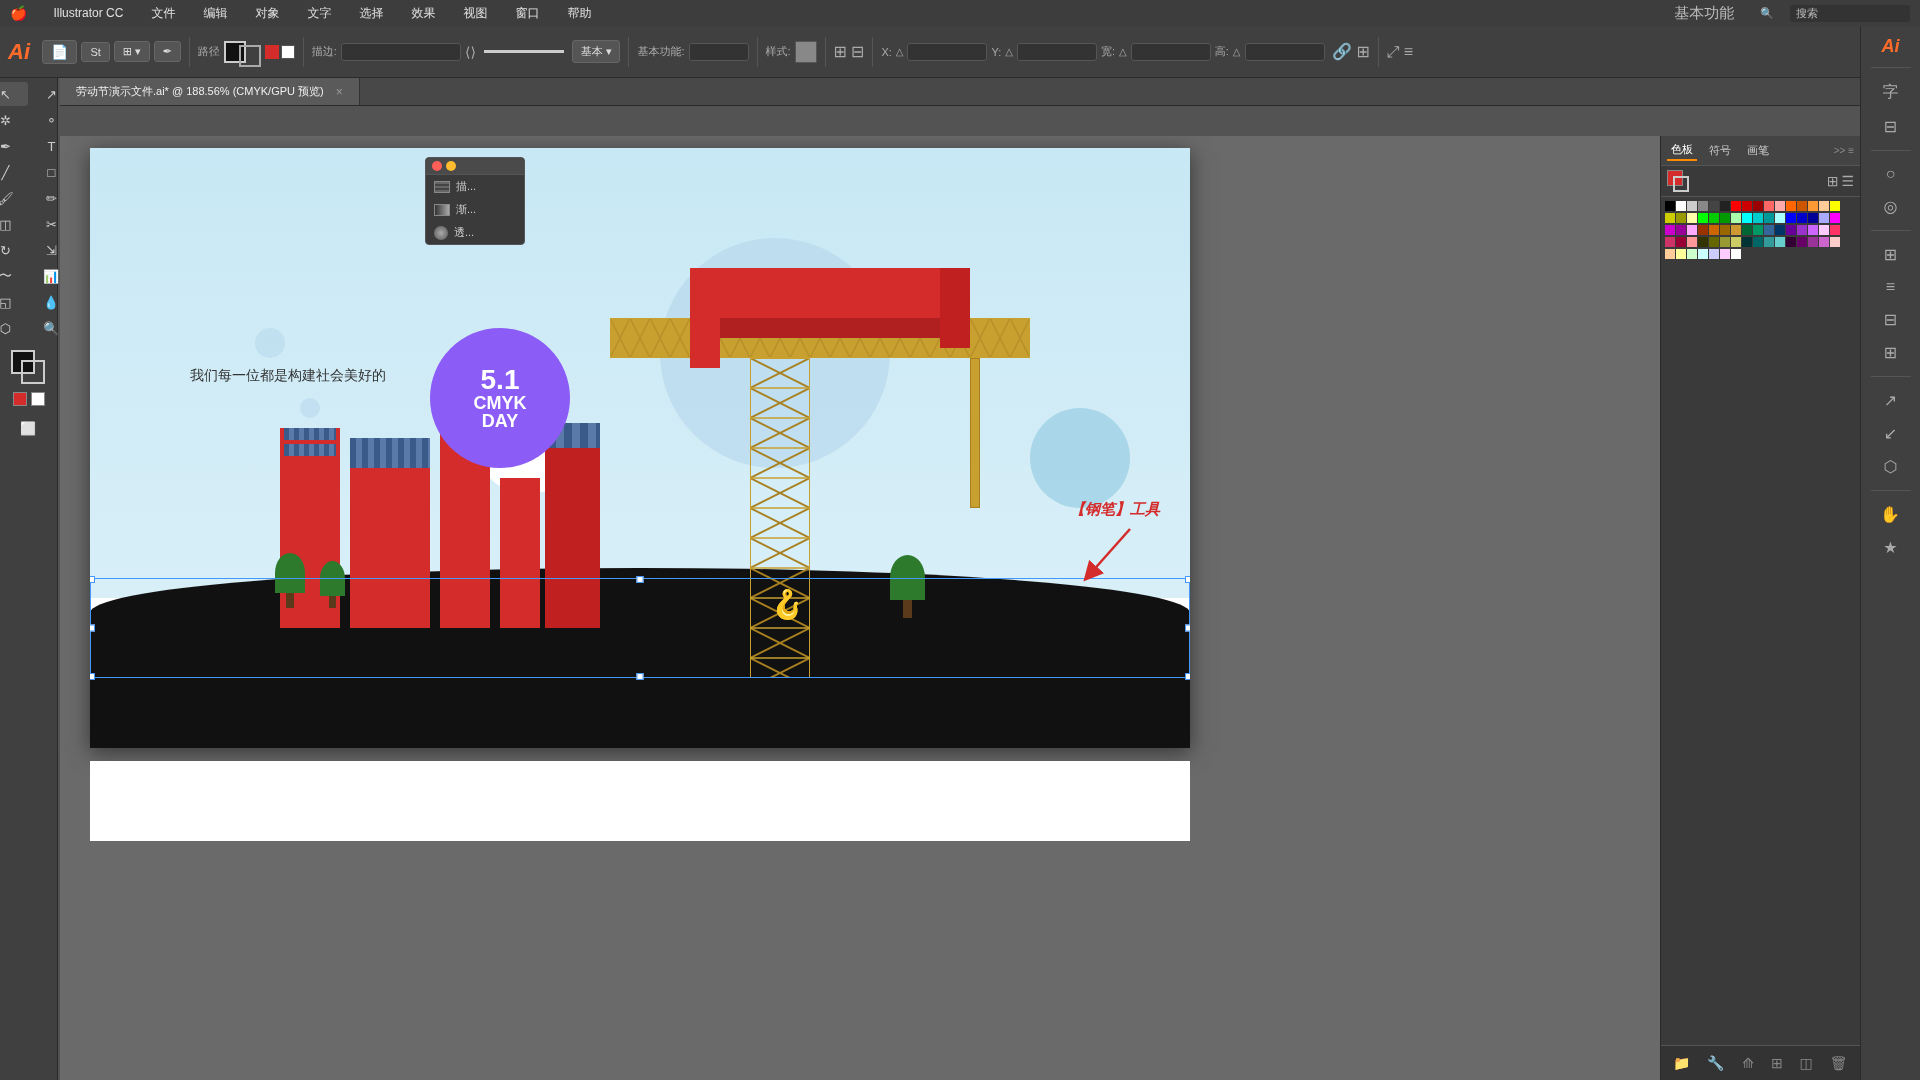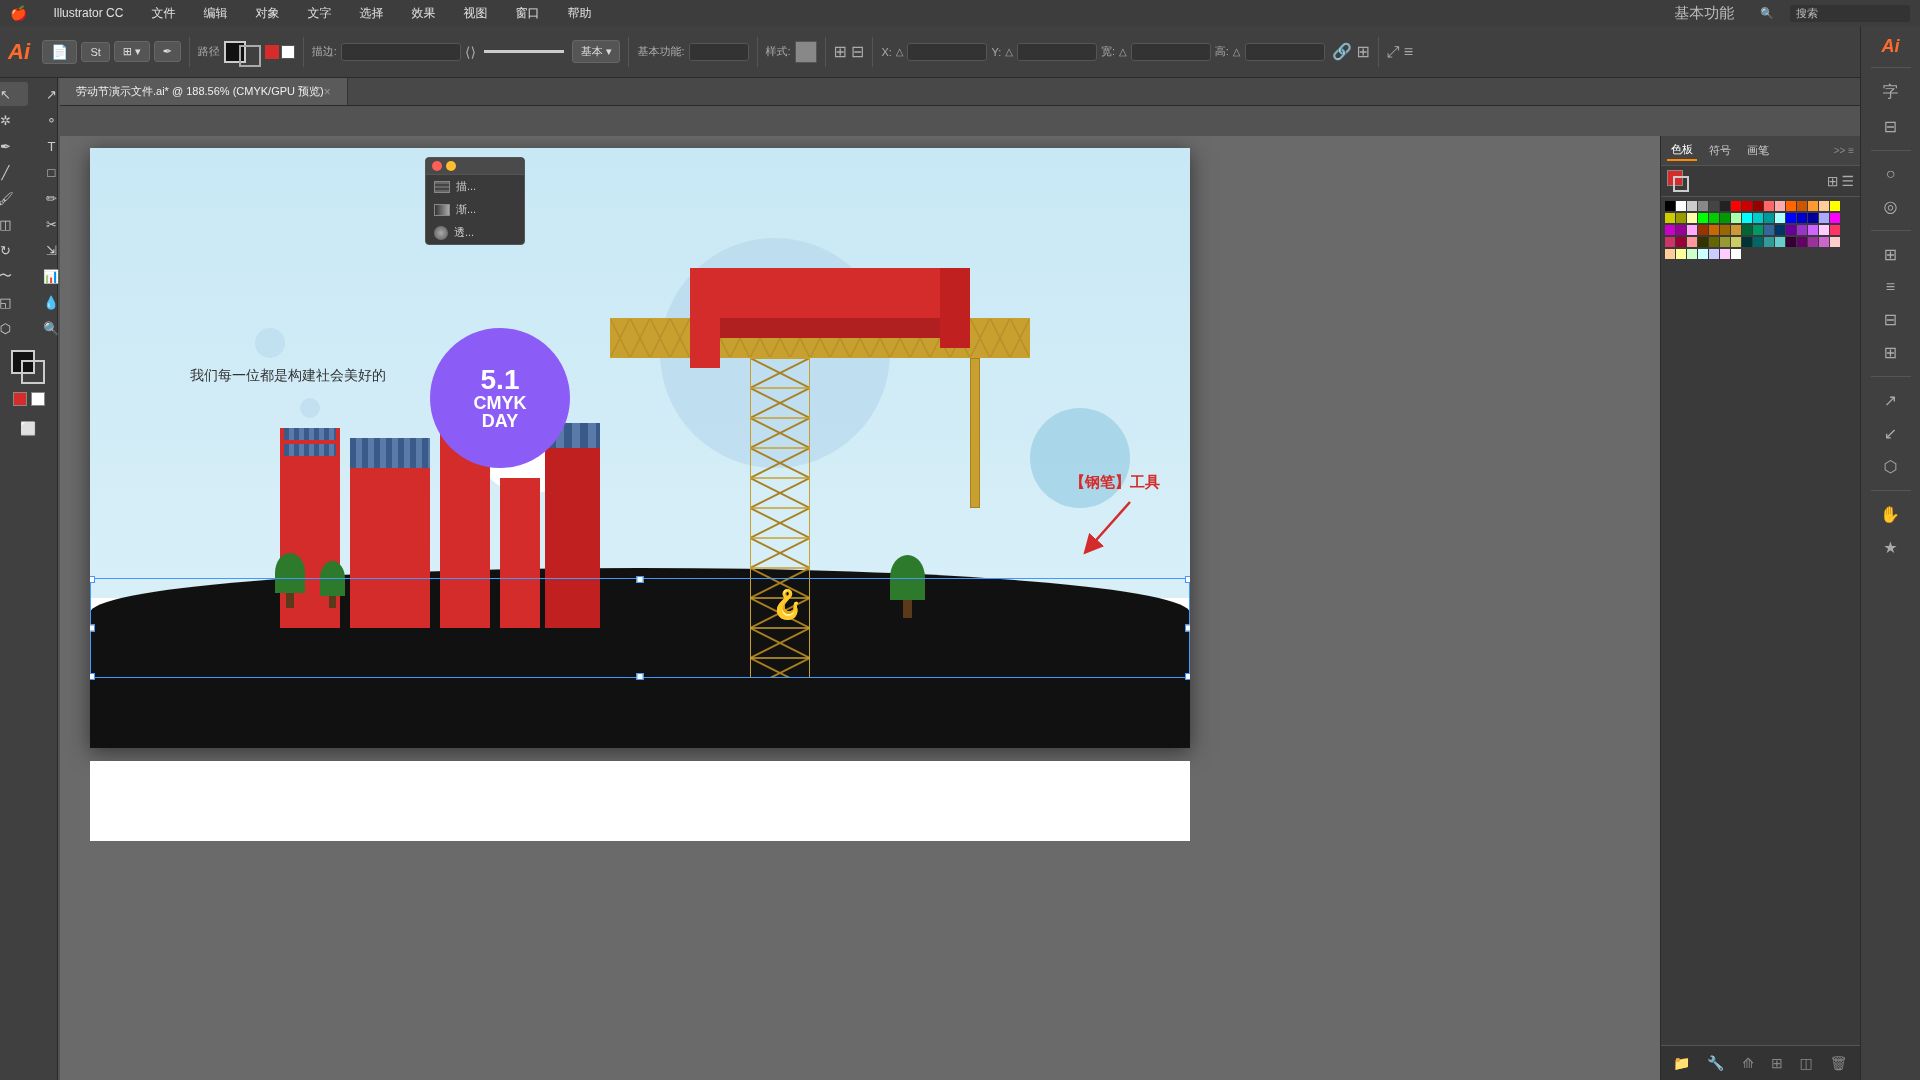--- a/index.html
+++ b/index.html
@@ -295,21 +295,21 @@
 
   <div style="font-size:16px; color:#aaa; cursor:pointer; margin-left:4px;">🔗</div>
   <div style="font-size:16px; color:#aaa; cursor:pointer;">⊞</div>
 
   <div class="toolbar-separator"></div>
   <div style="font-size:16px; color:#aaa; cursor:pointer;">⤢</div>
   <div style="font-size:16px; color:#aaa; cursor:pointer;">≡</div>
 </div>
 
 <div style="position:absolute; top:78px; left:60px; right:60px; height:28px; background:#484848; display:flex; align-items:stretch; z-index:99; border-bottom:1px solid #2a2a2a;">
-  <div style="padding:4px 16px; font-size:11px; color:#eee; background:#5a5a5a; border-right:1px solid #333; display:flex; align-items:center; gap:0;">
+  <div style="padding:4px 16px; font-size:11px; color:#eee; background:#5a5a5a; border-right:1px solid #333; display:flex; align-items:center; gap:12px;">
     <span>劳动节演示文件.ai* @ 188.56% (CMYK/GPU 预览)</span>
     <span style="color:#999;font-size:12px;">×</span>
   </div>
 </div>
 
 <div class="left-toolbox">
 
   <div class="tool-row">
     <div class="tool-btn active">↖</div>
     <div class="tool-btn">↗</div>
@@ -473,21 +473,21 @@
         <div class="sel-handle" style="top:-3px;left:-3px;"></div>
         <div class="sel-handle" style="top:-3px;left:50%;transform:translateX(-50%);"></div>
         <div class="sel-handle" style="top:-3px;right:-3px;"></div>
         <div class="sel-handle" style="top:50%;left:-3px;transform:translateY(-50%);"></div>
         <div class="sel-handle" style="top:50%;right:-3px;transform:translateY(-50%);"></div>
         <div class="sel-handle" style="bottom:-3px;left:-3px;"></div>
         <div class="sel-handle" style="bottom:-3px;left:50%;transform:translateX(-50%);"></div>
         <div class="sel-handle" style="bottom:-3px;right:-3px;"></div>
       </div>
 
-      <div style="position:absolute;top:325px;right:30px;z-index:60;">
+      <div style="position:absolute;top:352px;right:30px;z-index:60;font-style:italic;">
         <div style="color:#d42b2b;font-size:15px;font-weight:bold;">【钢笔】工具</div>
         <svg width="80" height="70">
           <defs>
             <marker id="ah" markerWidth="8" markerHeight="8" refX="4" refY="4" orient="auto">
               <path d="M0,0 L8,4 L0,8 Z" fill="#d42b2b"></path>
             </marker>
           </defs>
           <line x1="60" y1="10" x2="20" y2="55" stroke="#d42b2b" stroke-width="2.5" marker-end="url(#ah)"></line>
         </svg>
       </div>

